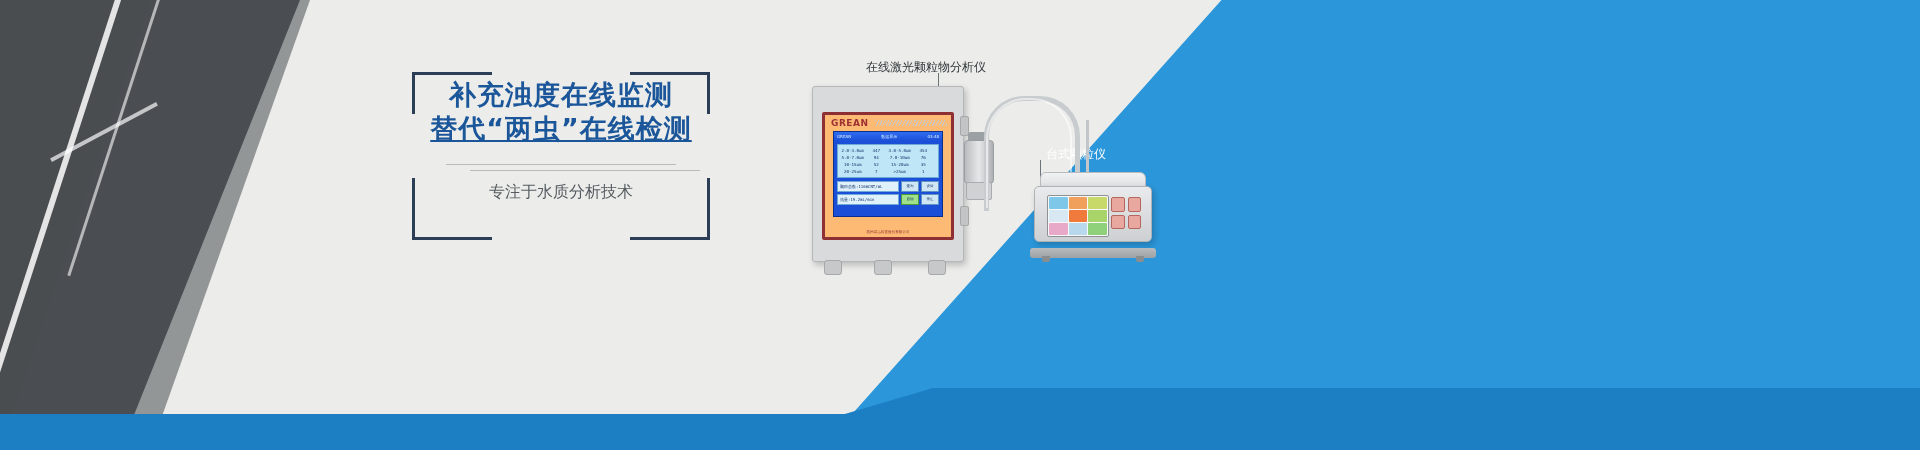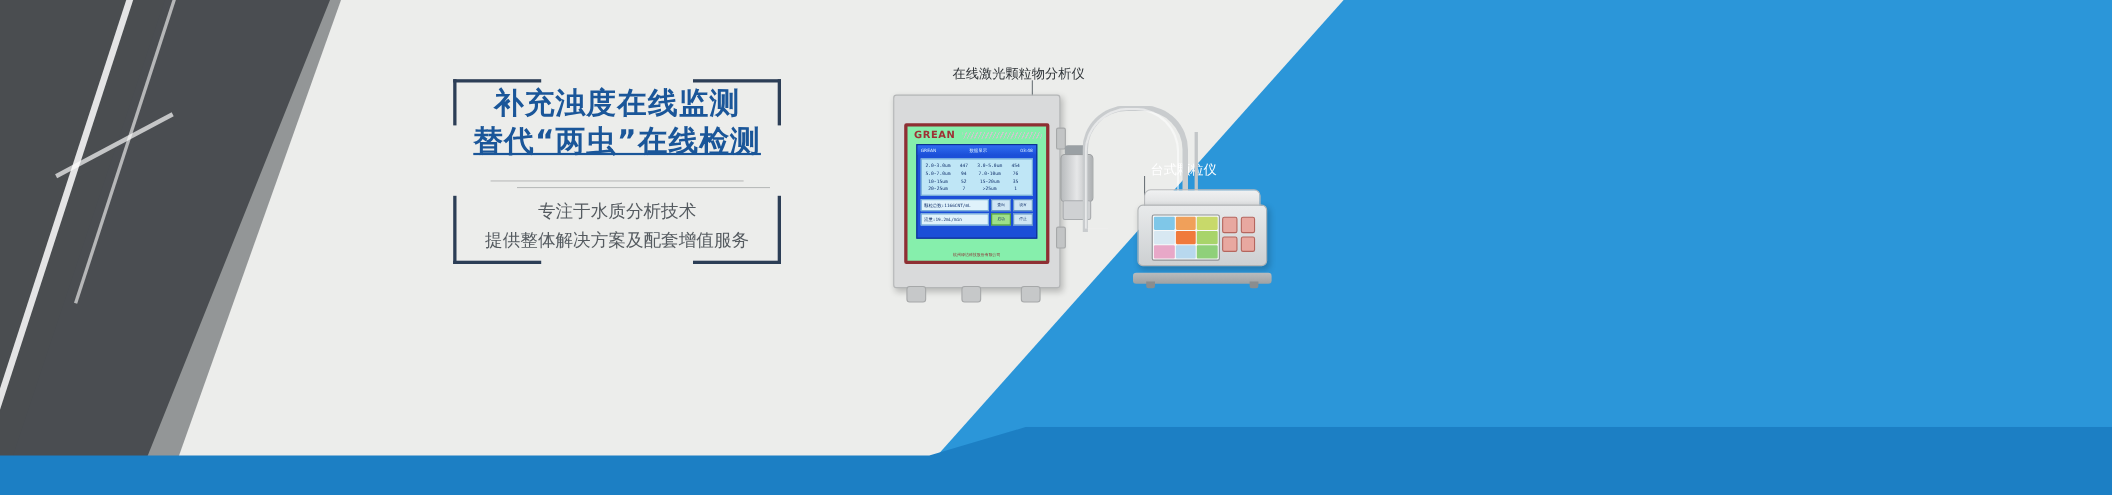--- a/index.html
+++ b/index.html
@@ -84,21 +84,21 @@
   .leader.b{left:1040px;top:160px;width:1px;height:22px;}
 
   
   .analyzer{position:absolute;left:812px;top:86px;width:152px;height:176px;}
   .an-body{
     position:absolute;inset:0;background:#d9dadb;border:1px solid #b4b6b7;border-radius:3px;
     box-shadow:2px 3px 6px rgba(0,0,0,.22);
   }
   .an-door{
     position:absolute;left:10px;top:26px;right:10px;bottom:22px;
-    background:#86efac;border:3px solid #8e2f33;border-radius:2px;
+    background:#fdba74;border:3px solid #8e2f33;border-radius:2px;
   }
   .an-brand{
     position:absolute;left:6px;top:3px;color:#9e3034;font-weight:bold;font-size:9px;
     letter-spacing:.5px;font-family:"DejaVu Sans",sans-serif;
   }
   .an-hatch{
     position:absolute;left:50px;top:5px;right:4px;height:6px;
     background:repeating-linear-gradient(115deg,#c9cacb 0 1px,transparent 1px 3px);
   }
   .an-screen{
@@ -228,21 +228,20 @@
     <div class="headline">
       <span class="l1">补充浊度在线监测</span>
       <span class="l2">替代“两虫”在线检测</span>
     </div>
 
     <div class="divider"></div>
     <div class="divider2"></div>
 
     <div class="subtitle">
       <span>专注于水质分析技术</span>
-      <span>提供整体解决方案及配套增值服务</span>
     </div>
   </div>
 
   <div class="dev-label l-online">在线激光颗粒物分析仪</div>
   <div class="leader a"></div>
   <div class="dev-label l-bench">台式颗粒仪</div>
   <div class="leader b"></div>
 
   <div class="analyzer">
     <div class="an-body"></div>

